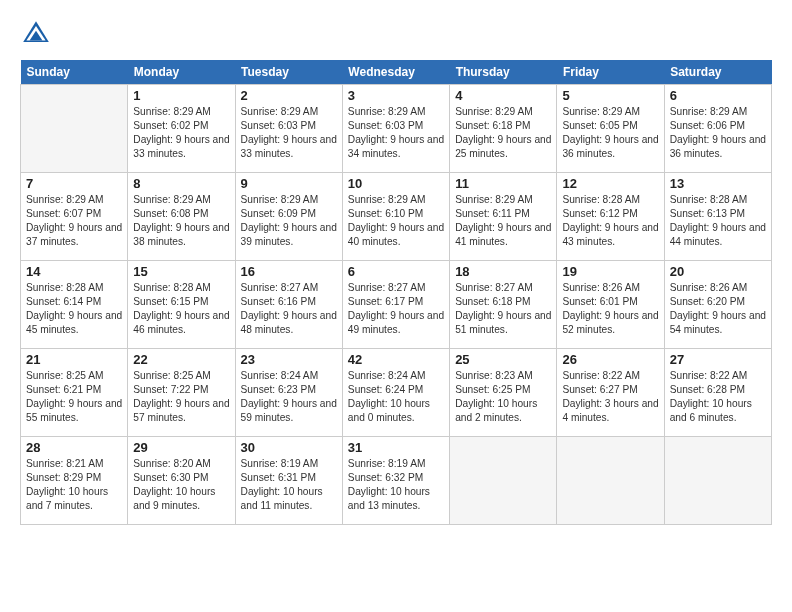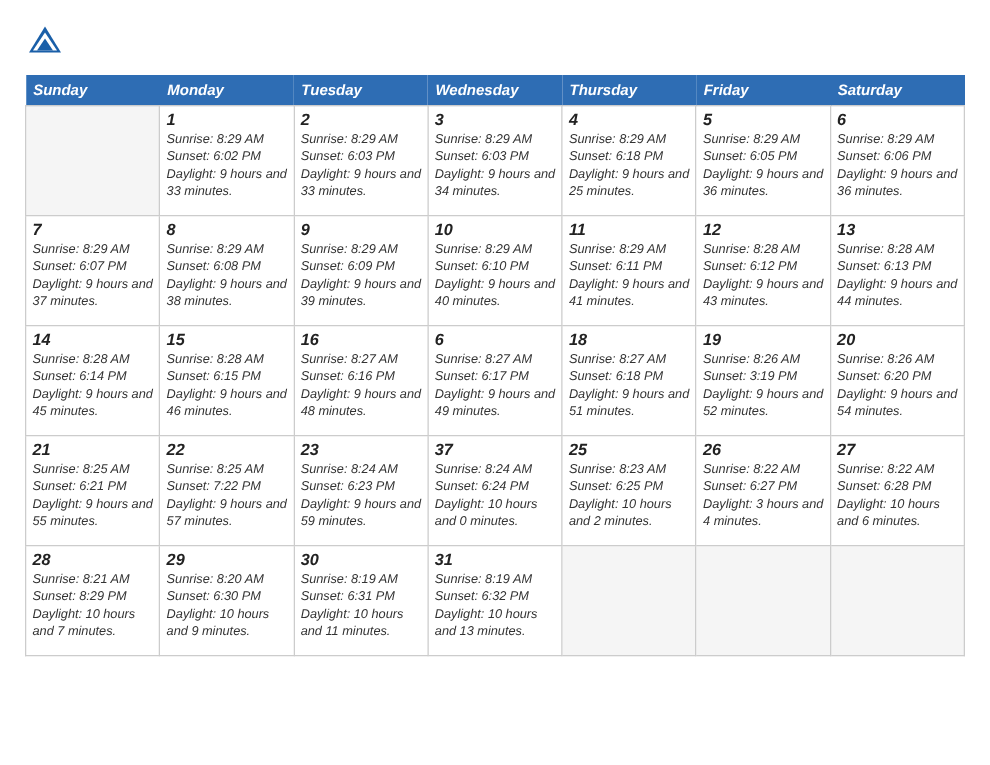--- a/index.html
+++ b/index.html
@@ -8,21 +8,20 @@
       background: #fff;
       width: 792px;
       min-height: 612px;
       padding: 0;
     }
     .page {
       width: 792px;
       min-height: 612px;
       padding: 18px 20px 10px 20px;
       background: #fff;
-      font-style: italic;
     }
     .header {
       display: flex;
       justify-content: space-between;
       align-items: flex-start;
       margin-bottom: 10px;
     }
     .logo {
       display: flex;
       align-items: center;
@@ -205,42 +204,42 @@
           <td>
             <span class="day-num">6</span>
             <div class="day-info"><span>Sunrise: 8:27 AM</span><br><span>Sunset: 6:17 PM</span><br><span>Daylight: 9 hours and 49 minutes.</span></div>
           </td>
           <td>
             <span class="day-num">18</span>
             <div class="day-info"><span>Sunrise: 8:27 AM</span><br><span>Sunset: 6:18 PM</span><br><span>Daylight: 9 hours and 51 minutes.</span></div>
           </td>
           <td>
             <span class="day-num">19</span>
-            <div class="day-info"><span>Sunrise: 8:26 AM</span><br><span>Sunset: 3:19 PM</span><br><span>Daylight: 9 hours and 52 minutes.</span></div>
+            <div class="day-info"><span>Sunrise: 8:26 AM</span><br><span>Sunset: 6:01 PM</span><br><span>Daylight: 9 hours and 52 minutes.</span></div>
           </td>
           <td>
             <span class="day-num">20</span>
             <div class="day-info"><span>Sunrise: 8:26 AM</span><br><span>Sunset: 6:20 PM</span><br><span>Daylight: 9 hours and 54 minutes.</span></div>
           </td>
         </tr>
         <tr>
           <td>
             <span class="day-num">21</span>
             <div class="day-info"><span>Sunrise: 8:25 AM</span><br><span>Sunset: 6:21 PM</span><br><span>Daylight: 9 hours and 55 minutes.</span></div>
           </td>
           <td>
             <span class="day-num">22</span>
             <div class="day-info"><span>Sunrise: 8:25 AM</span><br><span>Sunset: 7:22 PM</span><br><span>Daylight: 9 hours and 57 minutes.</span></div>
           </td>
           <td>
             <span class="day-num">23</span>
             <div class="day-info"><span>Sunrise: 8:24 AM</span><br><span>Sunset: 6:23 PM</span><br><span>Daylight: 9 hours and 59 minutes.</span></div>
           </td>
           <td>
-            <span class="day-num">37</span>
+            <span class="day-num">42</span>
             <div class="day-info"><span>Sunrise: 8:24 AM</span><br><span>Sunset: 6:24 PM</span><br><span>Daylight: 10 hours and 0 minutes.</span></div>
           </td>
           <td>
             <span class="day-num">25</span>
             <div class="day-info"><span>Sunrise: 8:23 AM</span><br><span>Sunset: 6:25 PM</span><br><span>Daylight: 10 hours and 2 minutes.</span></div>
           </td>
           <td>
             <span class="day-num">26</span>
             <div class="day-info"><span>Sunrise: 8:22 AM</span><br><span>Sunset: 6:27 PM</span><br><span>Daylight: 3 hours and 4 minutes.</span></div>
           </td>

